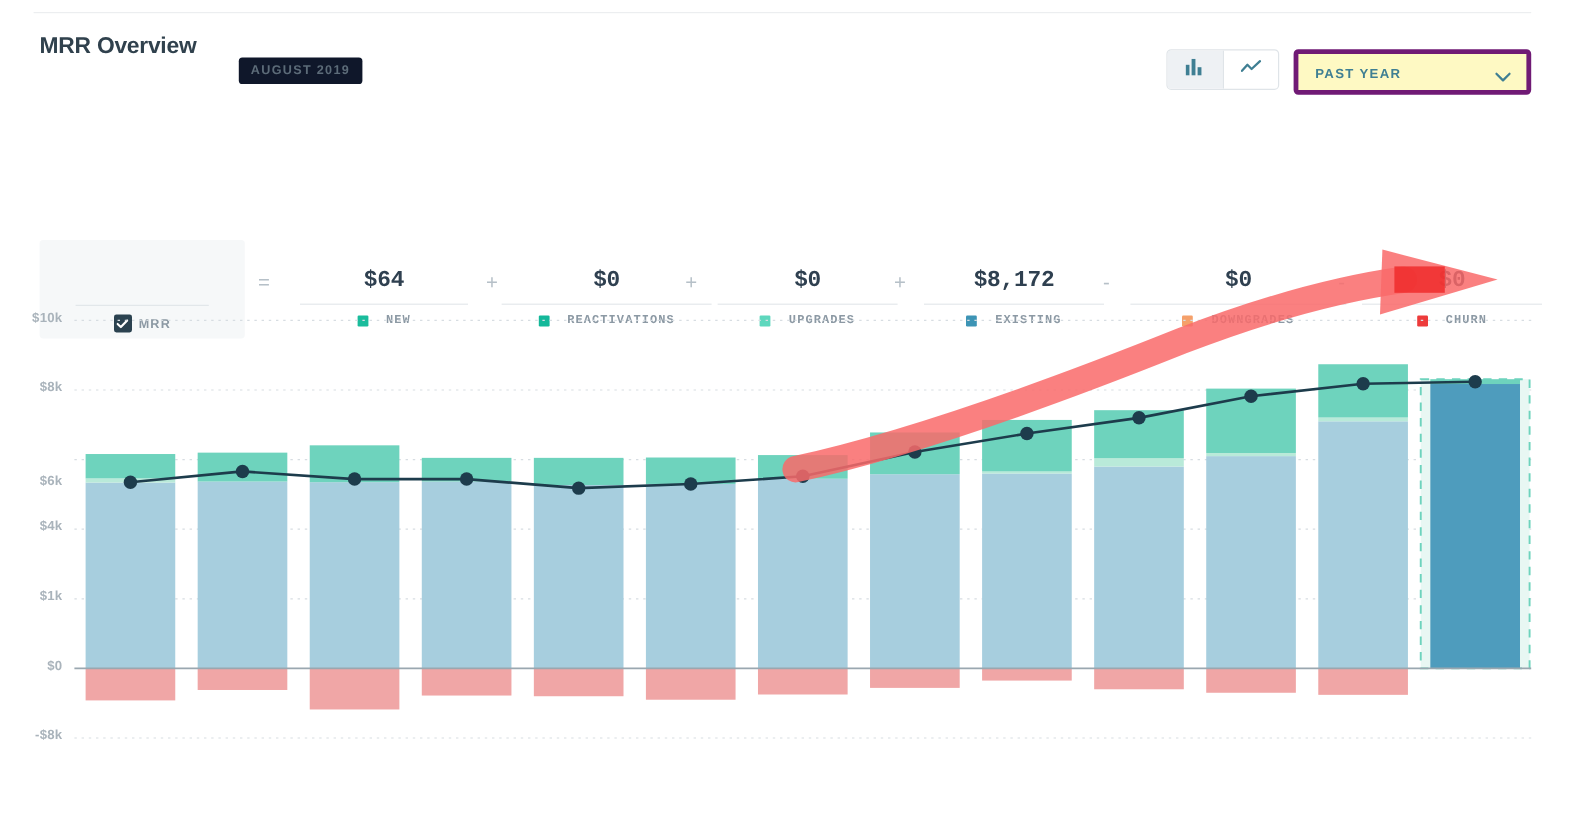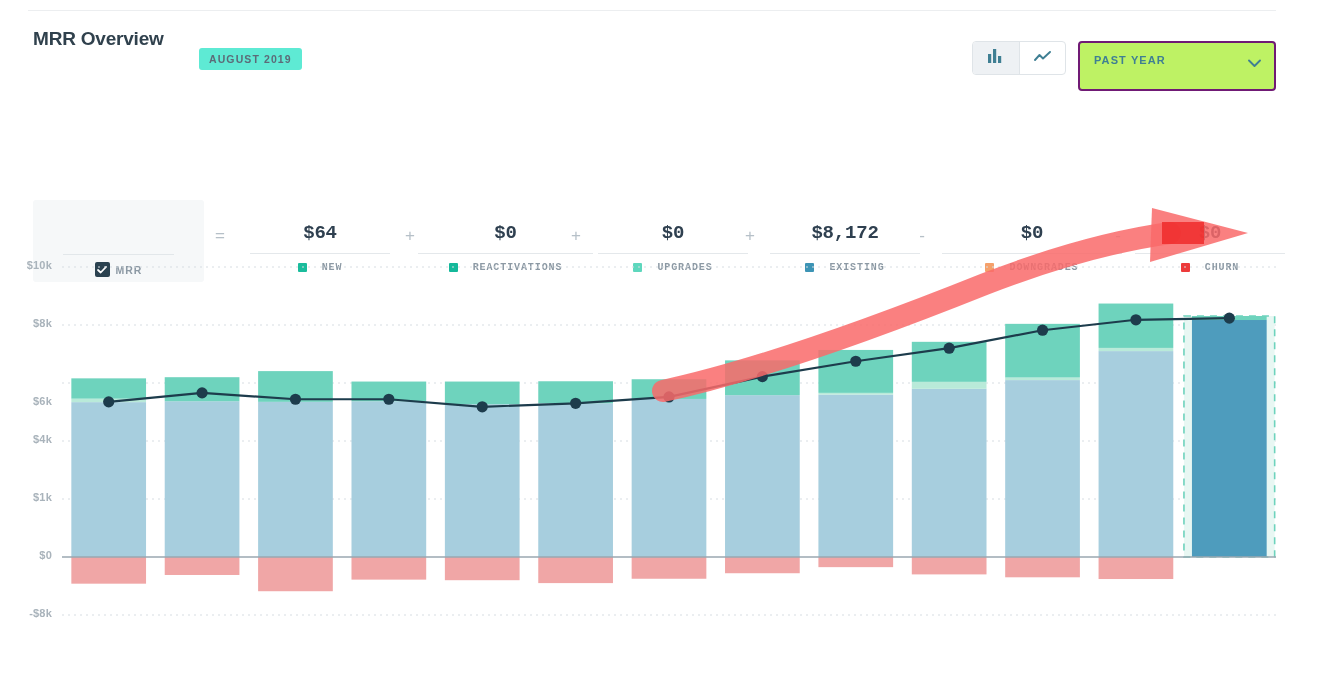--- a/index.html
+++ b/index.html
@@ -14,40 +14,40 @@
 
   
   .topline{position:absolute;left:28px;top:10px;width:1248px;height:1px;background:#eceef0;}
   .header{position:absolute;left:0;top:11px;width:1320px;height:68px;}
   .title{
     position:absolute;left:33px;top:17px;
     font-size:19px;font-weight:bold;color:#30414d;letter-spacing:-0.2px;
   }
   .period-pill{
     position:absolute;left:199px;top:37px;
-    background:#5eead4;border-radius:3px;
+    background:#0f172a;border-radius:3px;
     padding:5px 10px 5px 10px;
     font-size:10.5px;font-weight:bold;letter-spacing:1.1px;color:#5c6b78;
   }
   .seg{
     position:absolute;left:972px;top:30px;
     width:94px;height:34px;
     border:1px solid #dfe4e8;border-radius:4px;
     background:#ffffff;box-sizing:border-box;display:flex;overflow:hidden;
   }
   .seg-btn{
     width:47px;height:32px;display:flex;align-items:center;justify-content:center;
     cursor:pointer;
   }
   .seg-btn.active{background:#eef1f4;}
   .seg-div{width:1px;background:#dfe4e8;}
   .dropdown{
     position:absolute;left:1078px;top:30px;
-    width:198px;height:50px;
-    border:2px solid #701a75;border-radius:4px;background:#bef264;
+    width:198px;height:38px;
+    border:4px solid #701a75;border-radius:4px;background:#fef9c3;
     box-sizing:border-box;cursor:pointer;
   }
   .dropdown .dd-label{
     position:absolute;left:14px;top:11px;
     font-size:11px;font-weight:bold;letter-spacing:1.1px;color:#3f7f93;
   }
   .dropdown .dd-caret{position:absolute;right:13px;top:11px;}
 
   
   .metrics{position:absolute;left:0;top:100px;width:1320px;height:82px;}

